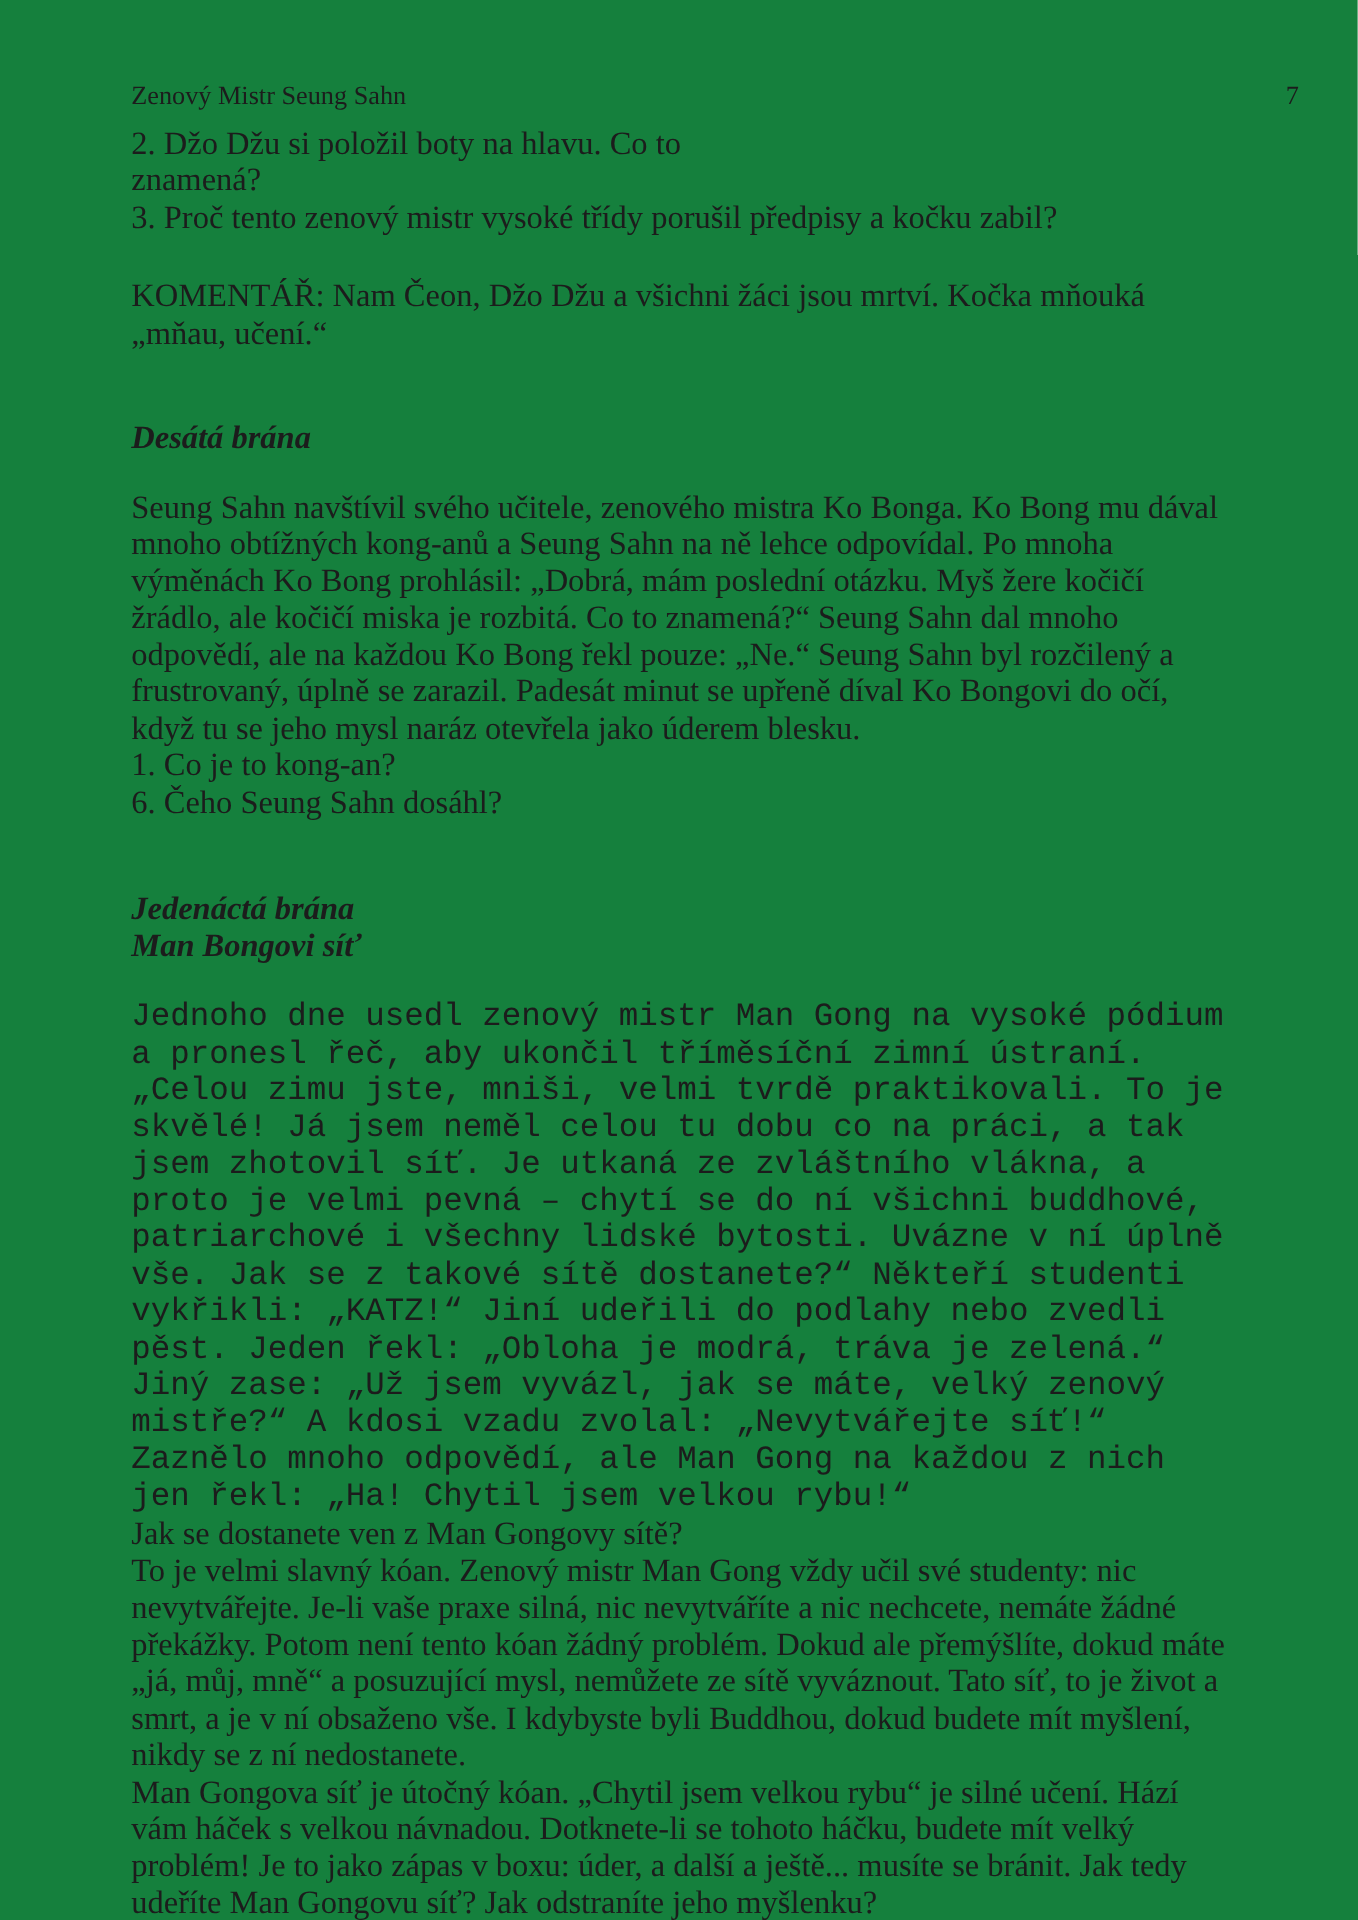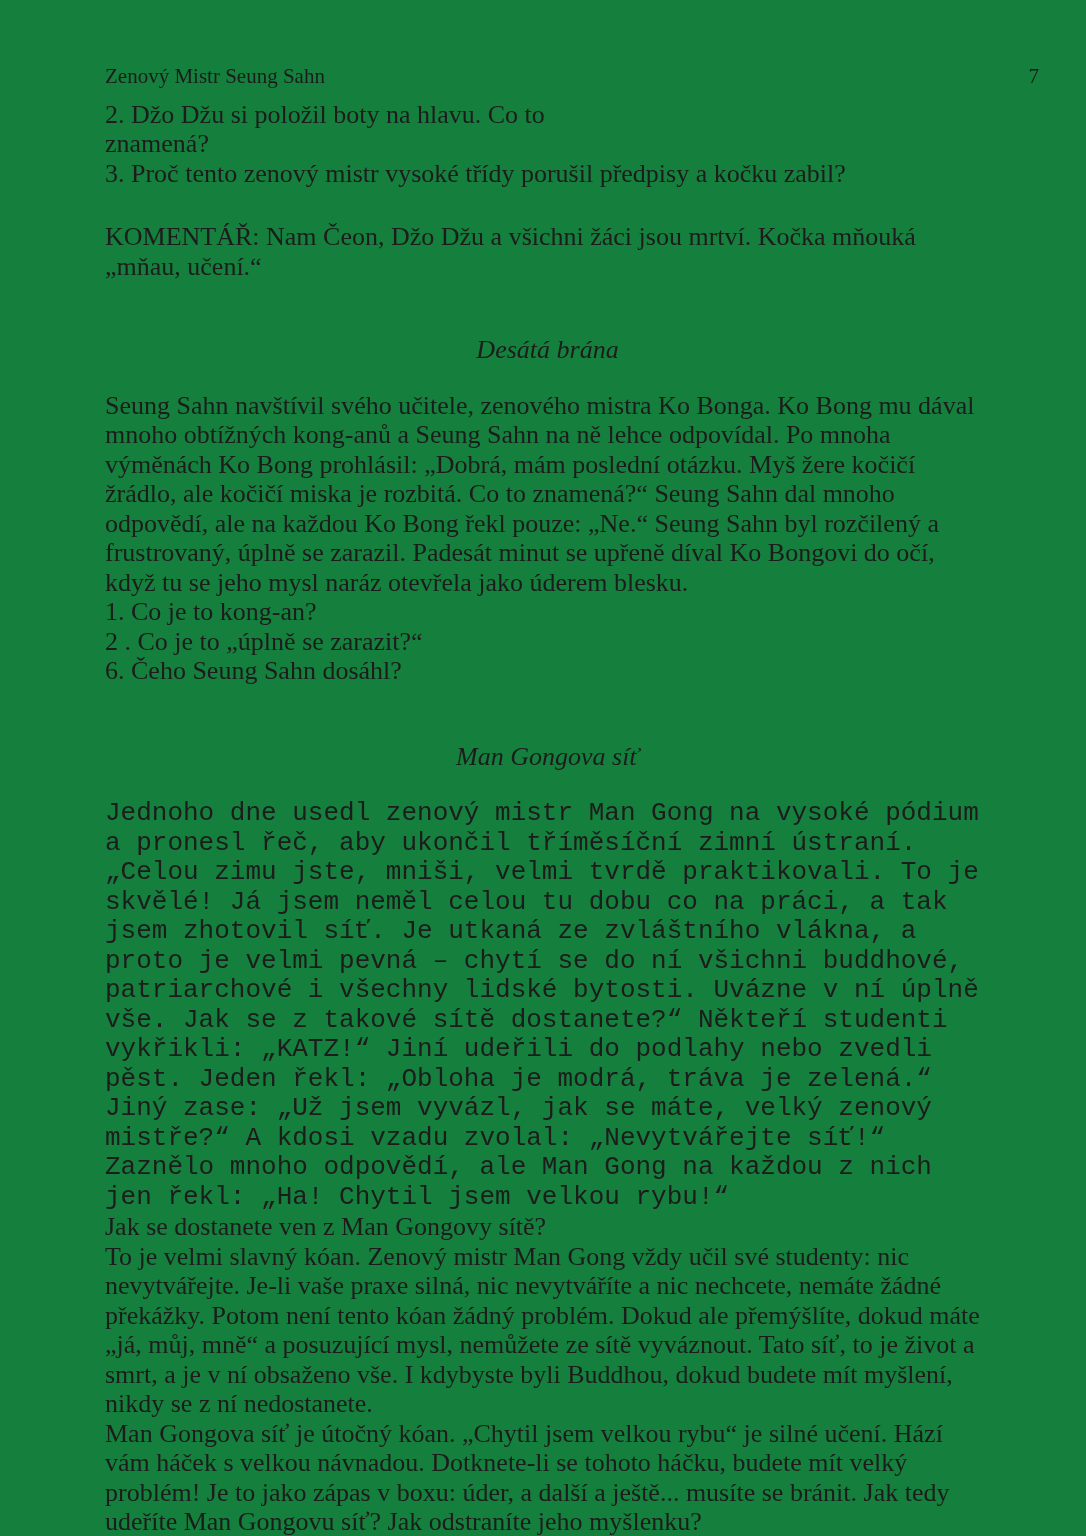--- a/index.html
+++ b/index.html
@@ -36,22 +36,23 @@
     margin-bottom: 8px;
   }
   .line, .para {
     margin: 0;
   }
   .comment {
     margin: 34px 0 0 0;
   }
   .gate-heading-block {
     margin-top: 54px;
-    text-align: center;
+    text-align: left;
     font-style: italic;
+    font-weight: bold;
   }
   .gate-heading-block .gate-title,
   .gate-heading-block .gate-subtitle {
     margin: 0;
   }
   .gate-body {
     margin-top: 26px;
   }
   .g11-heading {
     margin-top: 56px;
@@ -78,26 +79,26 @@
     <p class="line">3. Proč tento zenový mistr vysoké třídy porušil předpisy a kočku zabil?</p>
 
     <p class="para comment">KOMENTÁŘ: Nam Čeon, Džo Džu a všichni žáci jsou mrtví. Kočka mňouká „mňau, učení.“</p>
 
     <div class="gate-heading-block">
       <p class="gate-title">Desátá brána</p>
     </div>
 
     <p class="para gate-body">Seung Sahn navštívil svého učitele, zenového mistra Ko Bonga. Ko Bong mu dával mnoho obtížných kong-anů a Seung Sahn na ně lehce odpovídal. Po mnoha výměnách Ko Bong prohlásil: „Dobrá, mám poslední otázku. Myš žere kočičí žrádlo, ale kočičí miska je rozbitá. Co to znamená?“ Seung Sahn dal mnoho odpovědí, ale na každou Ko Bong řekl pouze: „Ne.“ Seung Sahn byl rozčilený a frustrovaný, úplně se zarazil. Padesát minut se upřeně díval Ko Bongovi do očí, když tu se jeho mysl naráz otevřela jako úderem blesku.</p>
     <p class="line">1. Co je to kong-an?</p>
-    <p class="line">2 . Co je to „úplně se zarazit?“</p>
     <p class="line">6. Čeho Seung Sahn dosáhl?</p>
 
 
     <div class="gate-heading-block g11-heading">
-      <p class="gate-subtitle">Man Gongova síť</p>
+      <p class="gate-title">Jedenáctá brána</p>
+      <p class="gate-subtitle">Man Bongovi síť</p>
     </div>
 
     <p class="para g11-body">Jednoho dne usedl zenový mistr Man Gong na vysoké pódium a pronesl řeč, aby ukončil tříměsíční zimní ústraní. „Celou zimu jste, mniši, velmi tvrdě praktikovali. To je skvělé! Já jsem neměl celou tu dobu co na práci, a tak jsem zhotovil síť. Je utkaná ze zvláštního vlákna, a proto je velmi pevná – chytí se do ní všichni buddhové, patriarchové i všechny lidské bytosti. Uvázne v ní úplně vše. Jak se z takové sítě dostanete?“ Někteří studenti vykřikli: „KATZ!“ Jiní udeřili do podlahy nebo zvedli pěst. Jeden řekl: „Obloha je modrá, tráva je zelená.“ Jiný zase: „Už jsem vyvázl, jak se máte, velký zenový mistře?“ A kdosi vzadu zvolal: „Nevytvářejte síť!“ Zaznělo mnoho odpovědí, ale Man Gong na každou z nich jen řekl: „Ha! Chytil jsem velkou rybu!“</p>
     <p class="line">Jak se dostanete ven z Man Gongovy sítě?</p>
     <p class="para">To je velmi slavný kóan. Zenový mistr Man Gong vždy učil své studenty: nic nevytvářejte. Je-li vaše praxe silná, nic nevytváříte a nic nechcete, nemáte žádné překážky. Potom není tento kóan žádný problém. Dokud ale přemýšlíte, dokud máte „já, můj, mně“ a posuzující mysl, nemůžete ze sítě vyváznout. Tato síť, to je život a smrt, a je v ní obsaženo vše. I kdybyste byli Buddhou, dokud budete mít myšlení, nikdy se z ní nedostanete.</p>
     <p class="para">Man Gongova síť je útočný kóan. „Chytil jsem velkou rybu“ je silné učení. Hází vám háček s velkou návnadou. Dotknete-li se tohoto háčku, budete mít velký problém! Je to jako zápas v boxu: úder, a další a ještě... musíte se bránit. Jak tedy udeříte Man Gongovu síť? Jak odstraníte jeho myšlenku?</p>
     <p class="para">Tuto síť vytvořilo Man Gongovo myšlení. Musíte toto myšlení udeřit.</p>
 
   </div>
 

